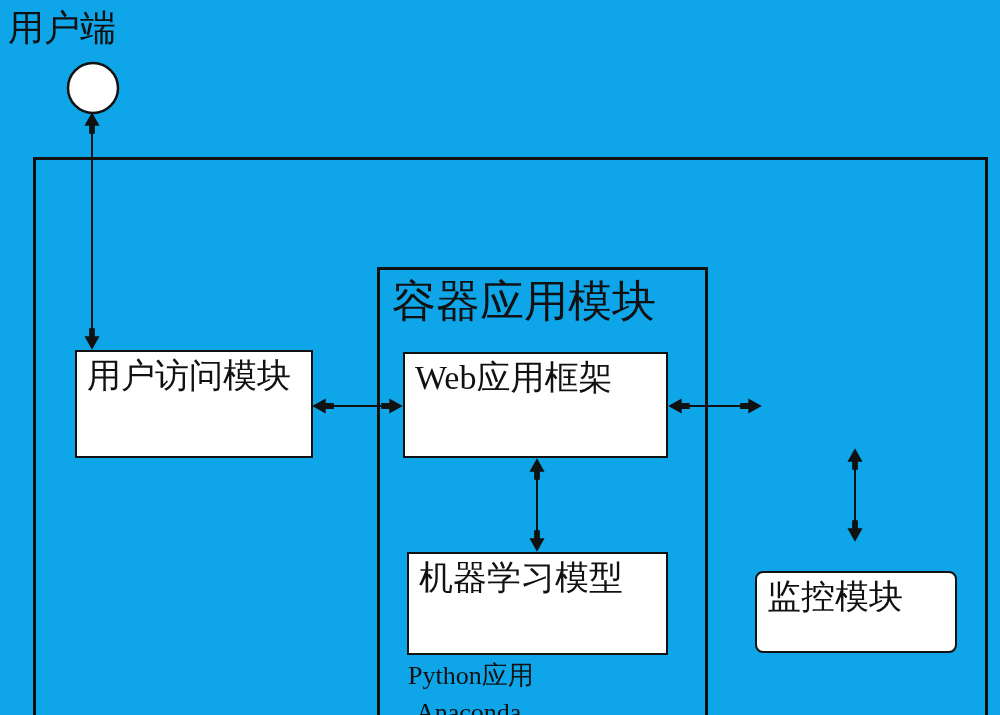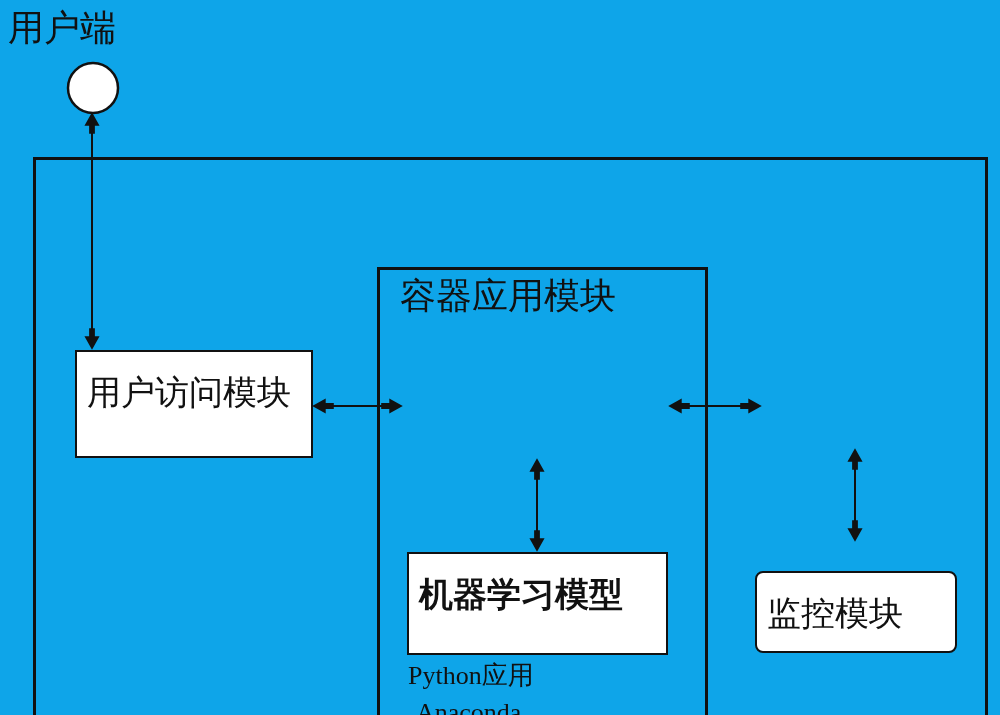--- a/index.html
+++ b/index.html
@@ -22,44 +22,42 @@
     border: 2px solid #111111;
     background: #ffffff;
   }
   .node .lbl {
     display: block;
     padding: 4px 2px 0 10px;
     font-size: 34px;
     line-height: 1.15;
     white-space: nowrap;
     letter-spacing: 0px;
-    margin-top: 17px;
   }
   #outer-system {
     position: absolute;
     left: 33px; top: 157px;
     width: 955px; height: 700px;
     box-sizing: border-box;
     border: 3px solid #111111;
     background: transparent;
   }
   #container-group {
     position: absolute;
     left: 377px; top: 267px;
     width: 331px; height: 560px;
     box-sizing: border-box;
     border: 3px solid #111111;
     background: transparent;
   }
   #container-group .grp-title {
     display: block;
     padding: 2px 0 0 12px;
-    font-size: 36px;
+    font-size: 44px;
     white-space: nowrap;
-    margin-left: 8px;
   }
   .free-text {
     position: absolute;
     font-size: 26px;
     white-space: nowrap;
   }
   #actor-label {
     position: absolute;
     left: 8px; top: 4px;
     font-size: 36px;
@@ -91,22 +89,25 @@
   <div id="outer-system"></div>
 
   <div id="container-group">
     <span class="grp-title">容器应用模块</span>
   </div>
 
   <div class="node" style="left:75px; top:350px; width:238px; height:108px;">
     <span class="lbl">用户访问模块</span>
   </div>
 
+  <div class="node" style="left:403px; top:352px; width:265px; height:106px;">
+    <span class="lbl">Web应用框架</span>
+  </div>
 
-  <div class="node" style="left:407px; top:552px; width:261px; height:103px;font-weight:bold;">
+  <div class="node" style="left:407px; top:552px; width:261px; height:103px;">
     <span class="lbl">机器学习模型</span>
   </div>
 
 
   <div class="node" style="left:755px; top:571px; width:202px; height:82px;border-radius:8px;">
     <span class="lbl">监控模块</span>
   </div>
 
   <div class="free-text" style="left:408px; top:658px;">Python应用</div>
   <div class="free-text" style="left:416px; top:698px;">Anaconda</div>

